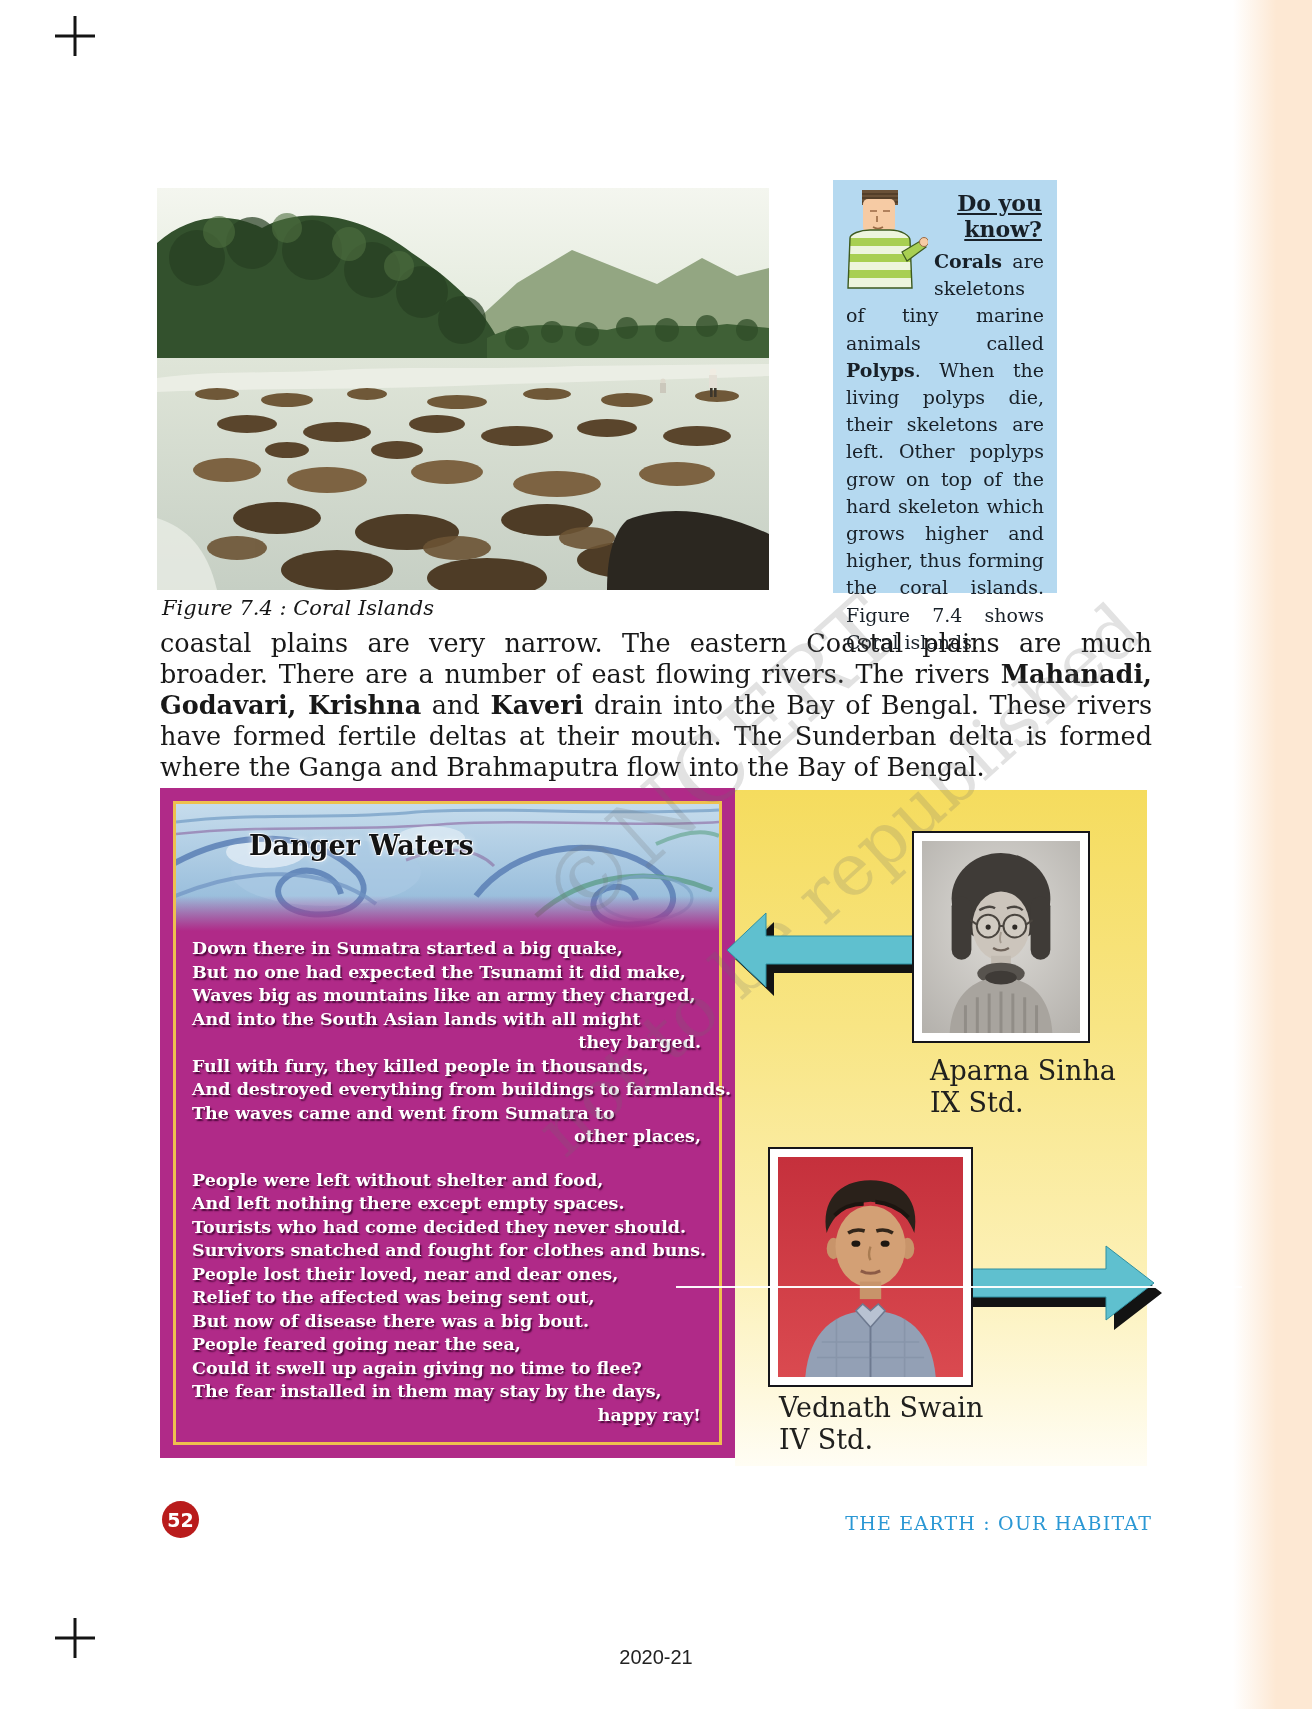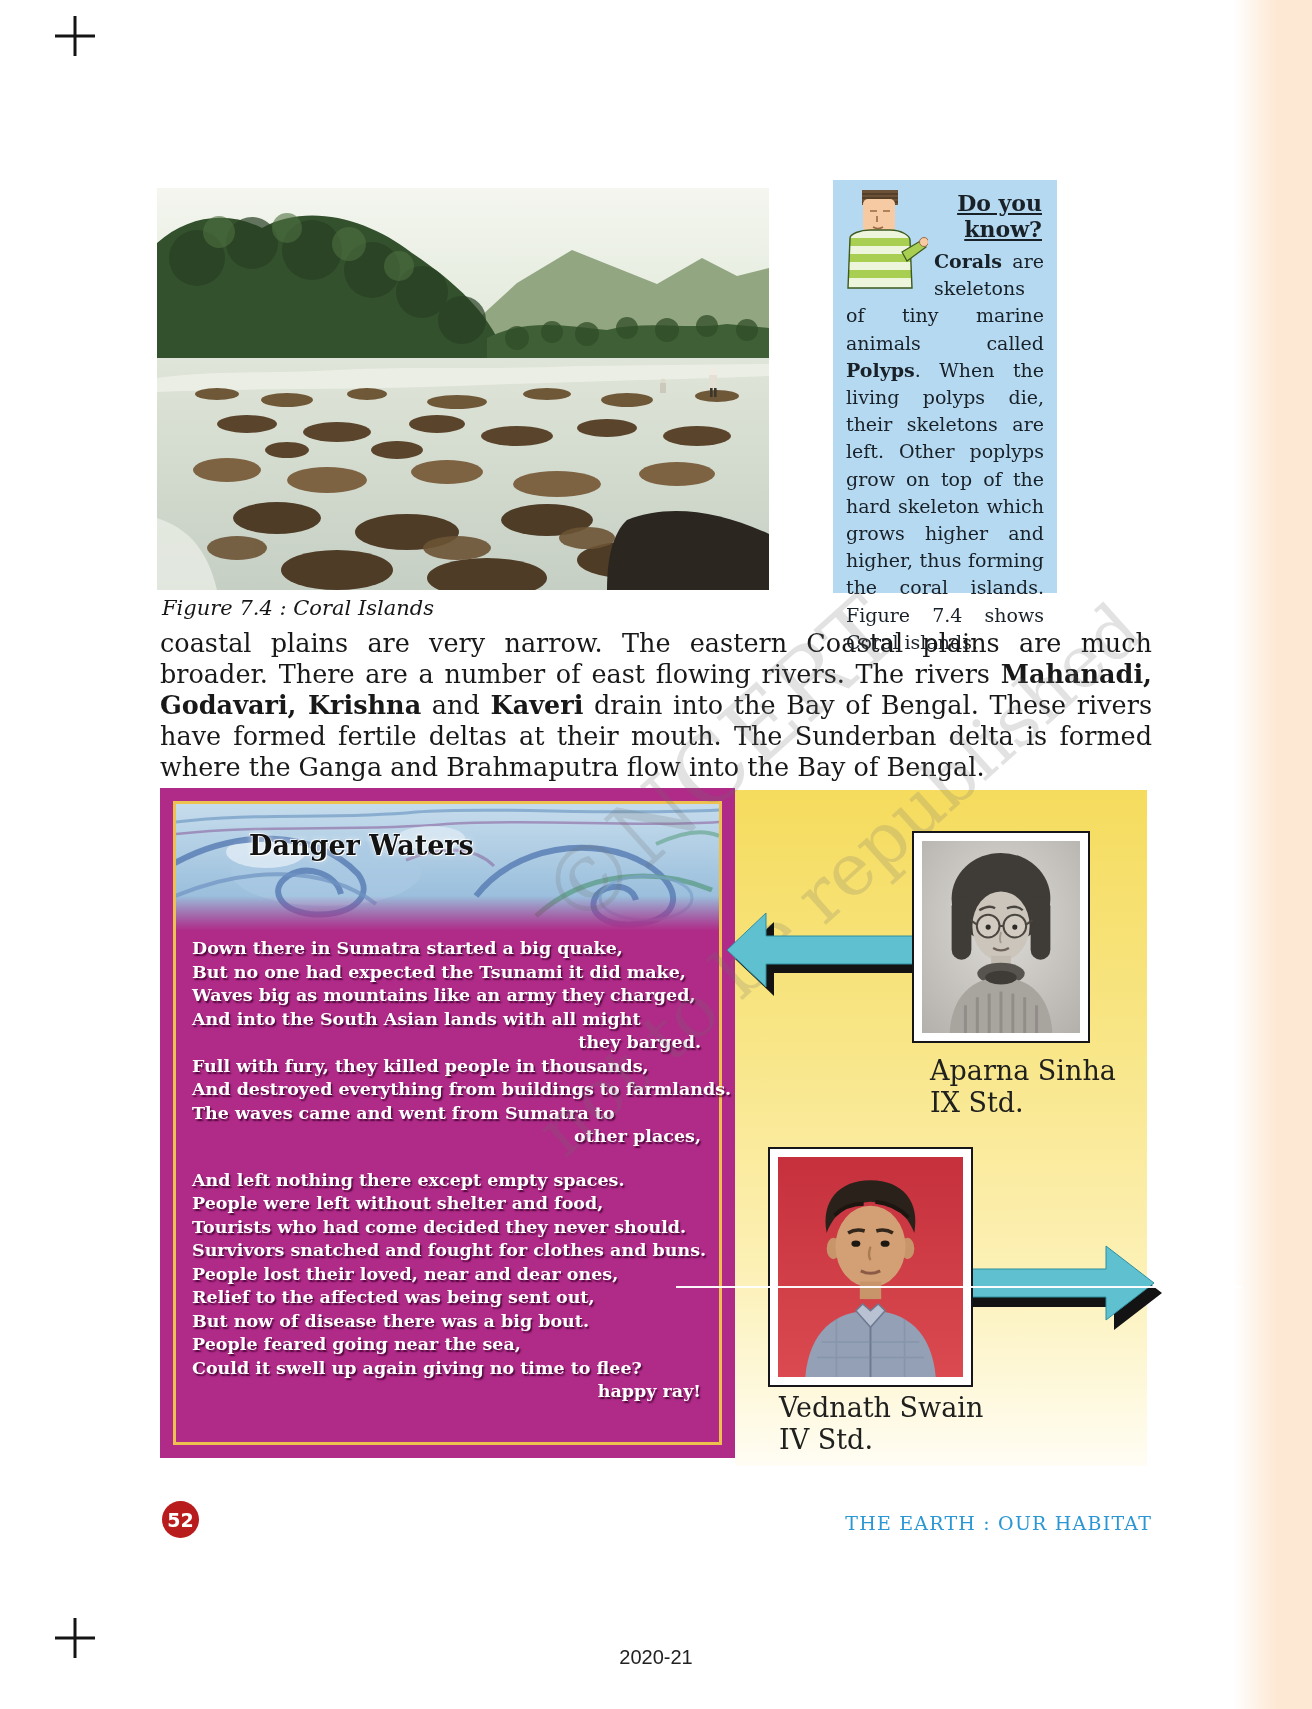--- a/index.html
+++ b/index.html
@@ -259,29 +259,30 @@
       <div class="poem-lines">
         <div class="pl">Down there in Sumatra started a big quake,</div>
         <div class="pl">But no one had expected the Tsunami it did make,</div>
         <div class="pl">Waves big as mountains like an army they charged,</div>
         <div class="pl">And into the South Asian lands with all might</div>
         <div class="pl r g1">they barged.</div>
         <div class="pl">Full with fury, they killed people in thousands,</div>
         <div class="pl">And destroyed everything from buildings to farmlands.</div>
         <div class="pl">The waves came and went from Sumatra to</div>
         <div class="pl r g2">other places,</div>
+        <div class="pl">People were left without shelter and food,</div>
         <div class="pl">And left nothing there except empty spaces.</div>
-        <div class="pl">People were left without shelter and food,</div>
         <div class="pl">Tourists who had come decided they never should.</div>
         <div class="pl">Survivors snatched and fought for clothes and buns.</div>
         <div class="pl">People lost their loved, near and dear ones,</div>
         <div class="pl">Relief to the affected was being sent out,</div>
         <div class="pl">But now of disease there was a big bout.</div>
         <div class="pl">People feared going near the sea,</div>
         <div class="pl">Could it swell up again giving no time to flee?</div>
+        <div class="pl">The fear installed in them may stay by the days,</div>
         <div class="pl r">happy ray!</div>
       </div>
     </div>
   </div>
 
   <div class="panel"></div>
 
   <div class="frame f-aparna">
     <svg viewBox="0 0 160 194" preserveAspectRatio="none">
       <defs>

